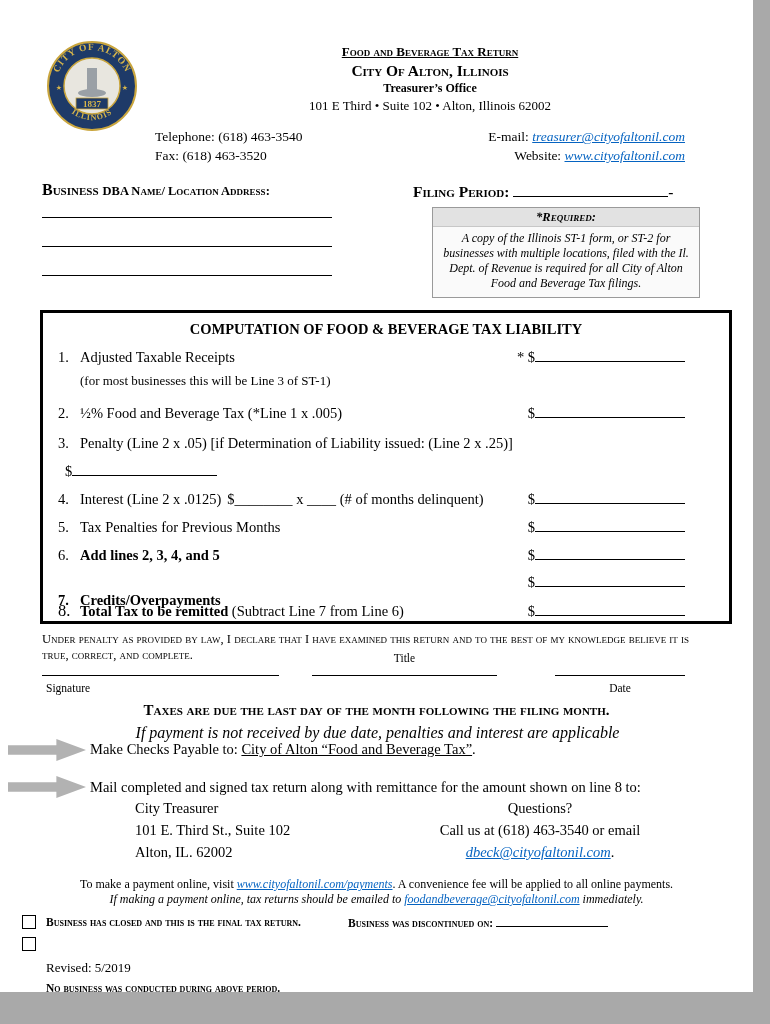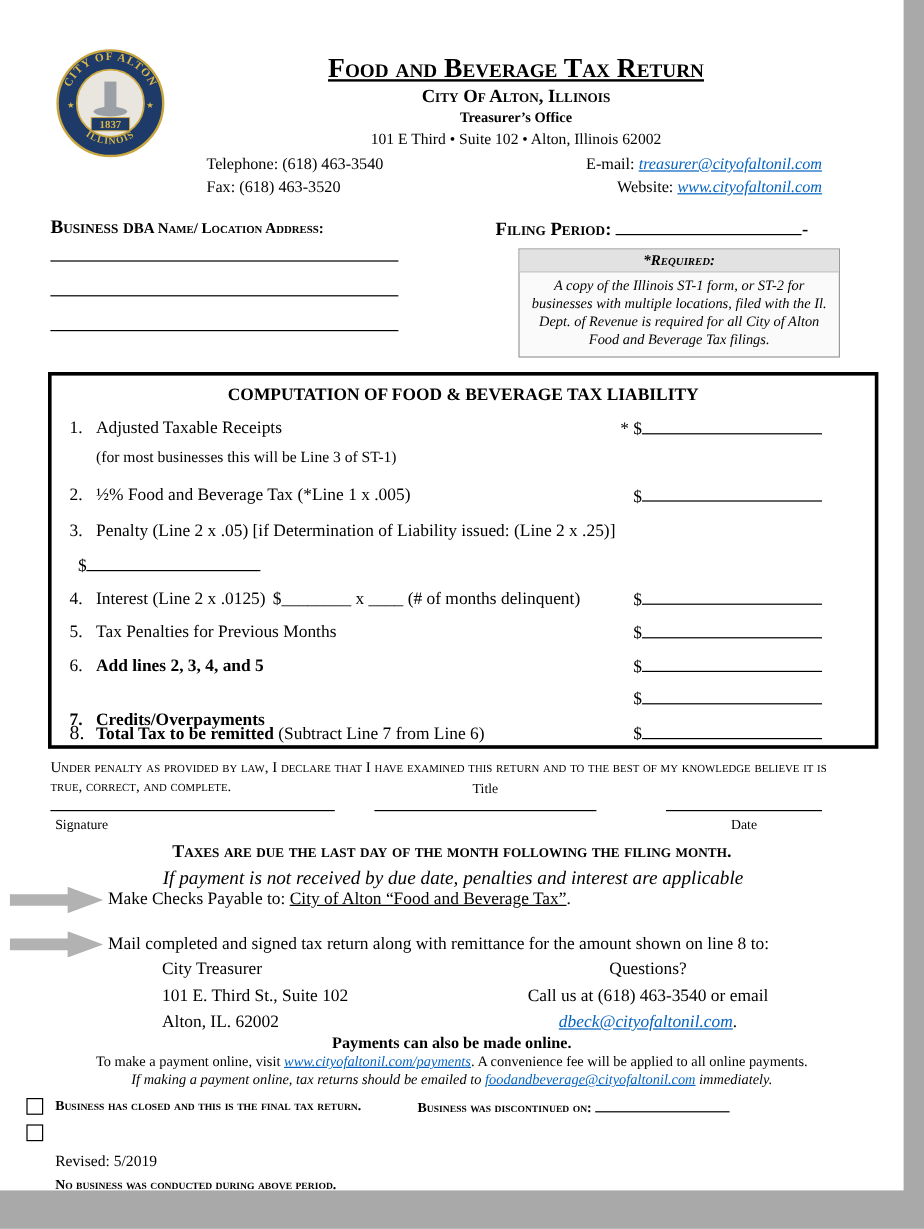--- a/index.html
+++ b/index.html
@@ -16,26 +16,26 @@
   .i  { font-style:italic; }
   .center { text-align:center; }
   .link { color:#0563C1; text-decoration:underline; cursor:pointer;font-style:italic; }
   .u { text-decoration:underline; }
   .blank { display:inline-block; border-bottom:1px solid #000; height:13px; vertical-align:baseline; }
   .lineblank { border-bottom:1px solid #000; height:14px; }
 
   
   .seal { left:46px; top:40px; width:92px; height:92px; }
   .header-text { left:160px; top:44px; width:540px; text-align:center; }
-  .doc-title { font-size:23px; font-weight:bold; }
+  .doc-title { font-size:13px; font-weight:bold; }
   .doc-title span { text-decoration:underline; }
   .city-line { font-size:15.5px; font-weight:bold; margin-top:2px; }
   .office { font-size:12px; font-weight:bold; margin-top:1px; }
   .addr { font-size:13px; margin-top:2px; }
-  .contact-left { left:172px; top:127px; font-size:13.5px; line-height:19px; }
+  .contact-left { left:155px; top:127px; font-size:13.5px; line-height:19px; }
   .contact-right { left:450px; top:127px; width:235px; font-size:13.5px; line-height:19px; text-align:right; }
 
   
   .biz-label { left:42px; top:181px; }
   .biz-main { font-size:16px; font-weight:bold; }
   .biz-sub { font-size:12.5px; font-weight:bold; }
   .filing { left:413px; top:183px; font-size:15.5px; white-space:nowrap; }
   .req-box { left:432px; top:207px; width:268px; border:1px solid #9a9a9a; background:#fafafa; }
   .req-head { background:#e2e2e2; text-align:center; font-size:12.5px; padding:2px 0 1px; border-bottom:1px solid #c7c7c7; }
   .req-body { font-size:12px; text-align:center; padding:4px 8px 6px; line-height:15px; }
@@ -207,21 +207,20 @@
   <div class="abs body-line" style="left:135px; top:800px;">City Treasurer</div>
   <div class="abs body-line" style="left:135px; top:822px;">101 E. Third St., Suite 102</div>
   <div class="abs body-line" style="left:135px; top:844px;">Alton, IL. 62002</div>
 
   <div class="abs body-line center" style="left:430px; top:800px; width:220px;">Questions?</div>
   <div class="abs body-line center" style="left:415px; top:822px; width:250px;">Call us at (618) 463-3540 or email</div>
   <div class="abs body-line center" style="left:430px; top:844px; width:220px;">
     <a class="link">dbeck@cityofaltonil.com</a><span>.</span>
   </div>
 
-  <div class="abs b center" style="left:0; top:861px; width:753px; font-size:13.5px;">Payments can also be made online.</div>
   <div class="abs online-small center" style="left:0; top:877px; width:753px;">
     <span>To make a payment online, visit </span><a class="link">www.cityofaltonil.com/payments</a><span>. A convenience fee will be applied to all online payments.</span>
   </div>
   <div class="abs online-small center i" style="left:0; top:892px; width:753px;">
     <span>If making a payment online, tax returns should be emailed to </span><a class="link i">foodandbeverage@cityofaltonil.com</a><span> immediately.</span>
   </div>
 
   <div class="abs checkbox" style="left:22px; top:915px;"></div>
   <div class="abs foot-label sc b" style="left:46px; top:916px;">Business has closed and this is the final tax return.</div>
   <div class="abs foot-label sc b" style="left:348px; top:916px;">

